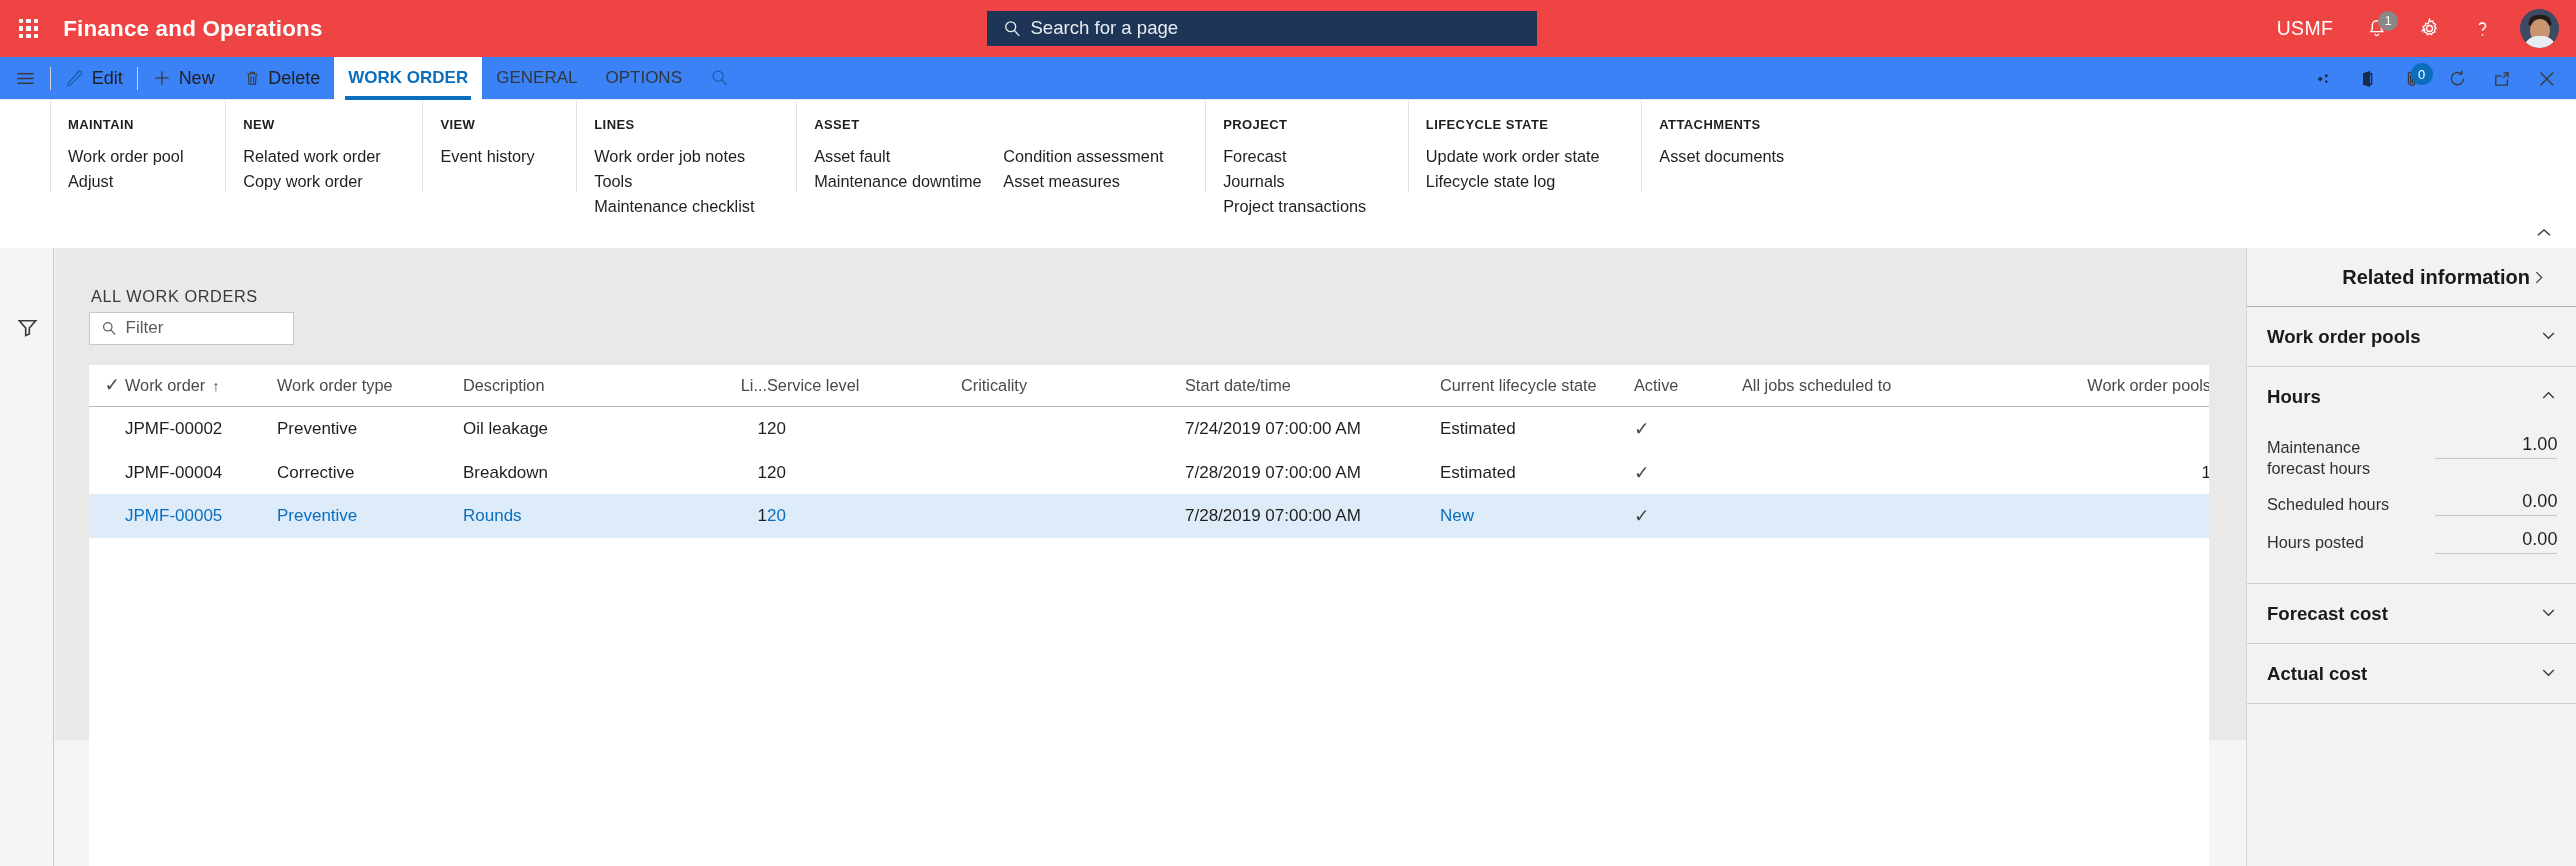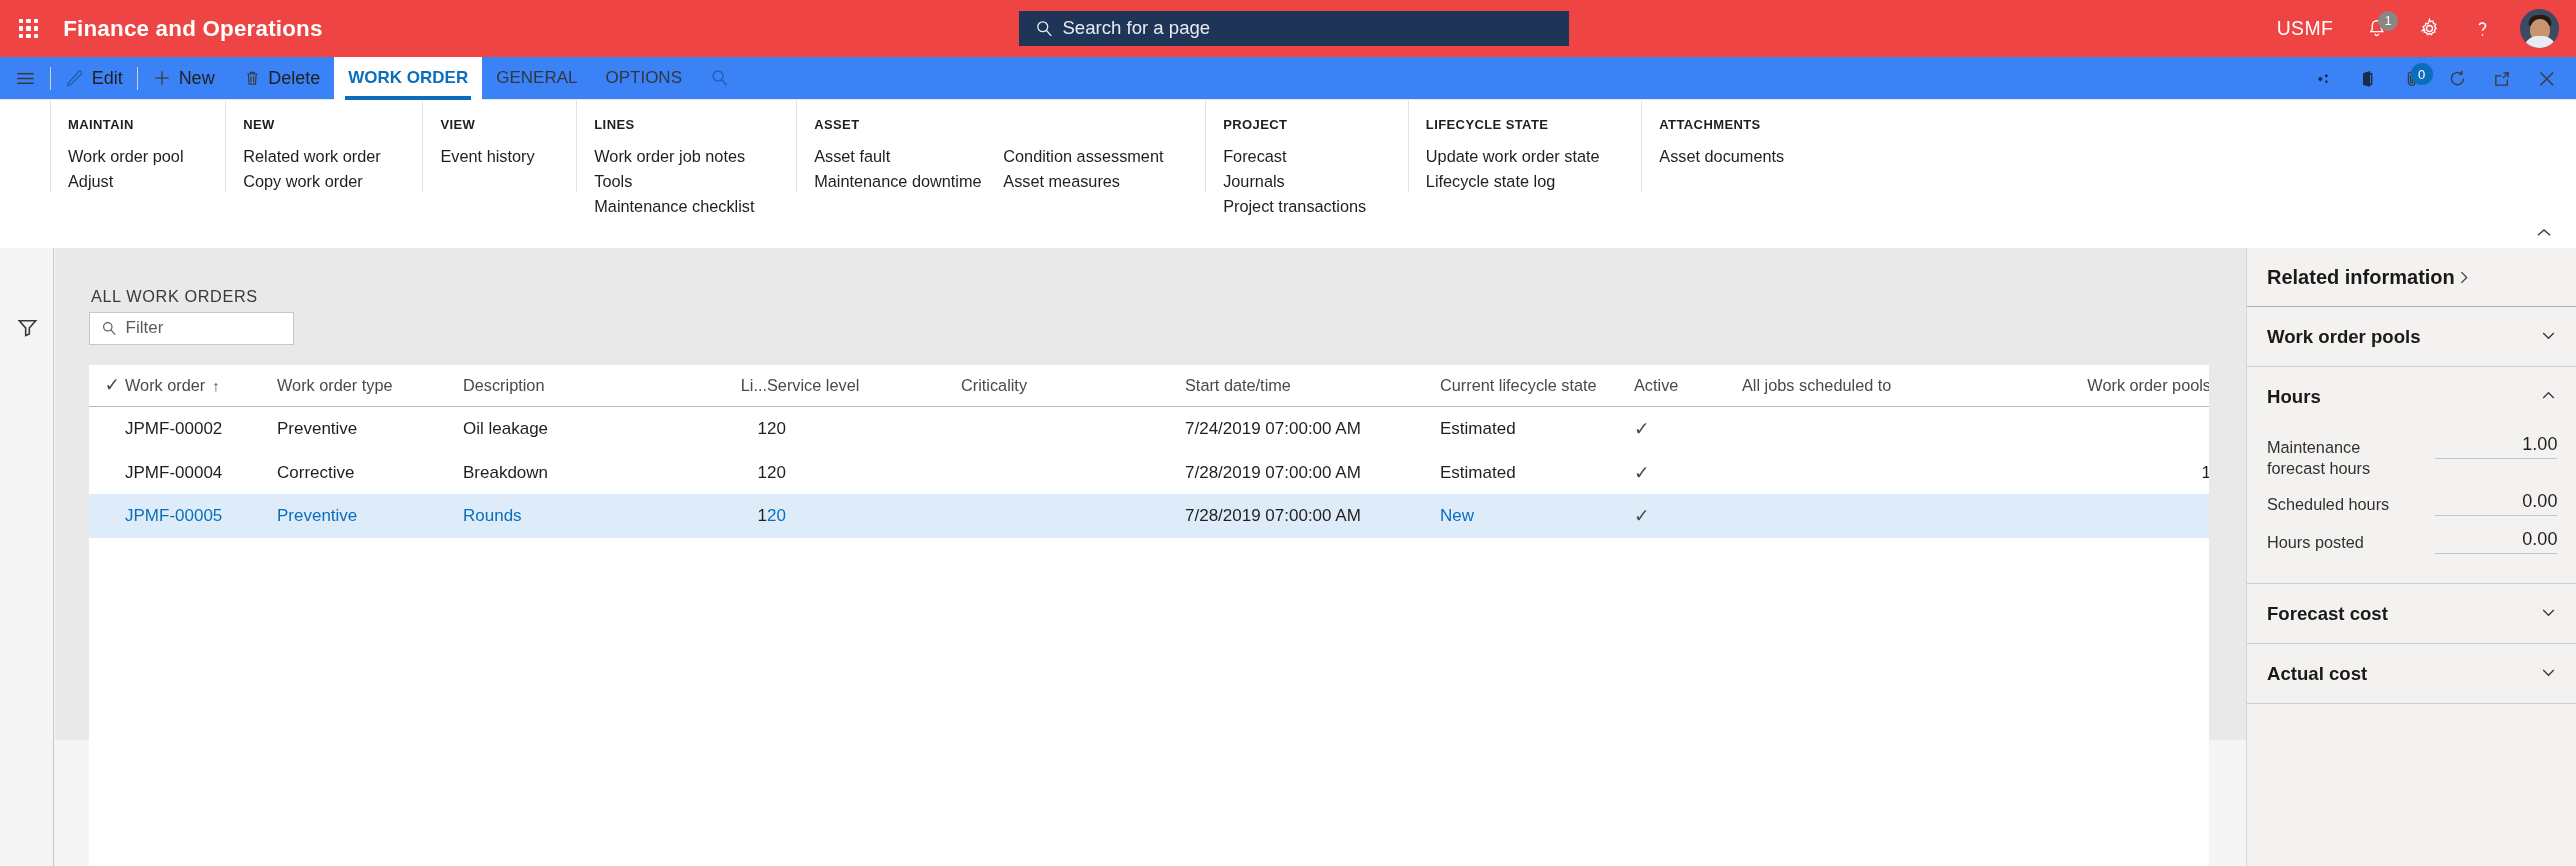--- a/index.html
+++ b/index.html
@@ -31,21 +31,21 @@
   .waffle-grid i { display: block; width: 4.6px; height: 4.6px; background: #ffffff; border-radius: 0.8px; }
   .app-title {
     color: #ffffff; font-size: 22.4px; font-weight: bold;
     letter-spacing: 0.2px; margin-left: 6.2px; white-space: nowrap;
   }
   .search-wrap {
     position: absolute; left: 987px; top: 10.8px;
     width: 550px; height: 35px;
     background: #1e3557;
     display: flex; align-items: center;
-    padding-left: 15.5px; cursor: text; margin-left: 32px;
+    padding-left: 15.5px; cursor: text;
   }
   .search-wrap .mag { margin-right: 9.3px; display:flex; align-items:center; }
   .search-ph { color: #e8ecf2; font-size: 18.6px; white-space: nowrap; }
   .topright {
     position: absolute; right: 0; top: 0; height: 57px;
     display: flex; align-items: center; gap: 0px;
   }
   .usmf {
     color: #ffffff; font-size: 19.4px; letter-spacing: 0.4px;
     padding: 0 17px; cursor: pointer; white-space: nowrap;
@@ -233,22 +233,22 @@
   }
 
   
   .rightpanel {
     position: absolute; left: 2246px; top: 0;
     width: 330px; height: 618px;
     background: #f3f2f1;
     border-left: 0.8px solid #d6d6d6;
   }
   .rp-head {
-    height: 59px; display: flex; align-items: center; justify-content: flex-start;
-    padding: 0 11px 0 20px;
+    height: 59px; display: flex; align-items: center; justify-content: flex-end;
+    padding: 0 29px 0 20px;
     border-bottom: 0.8px solid #b0b0b0;
     cursor: pointer;
   }
   .rp-head .t { font-size: 20px; font-weight: bold; color: #1b1a19; }
   .rp-sec {
     border-bottom: 0.8px solid #cfcfcf;
   }
   .rp-sec-head {
     height: 59px; display: flex; align-items: center; justify-content: space-between;
     padding: 0 18.6px 0 20px; cursor: pointer;

